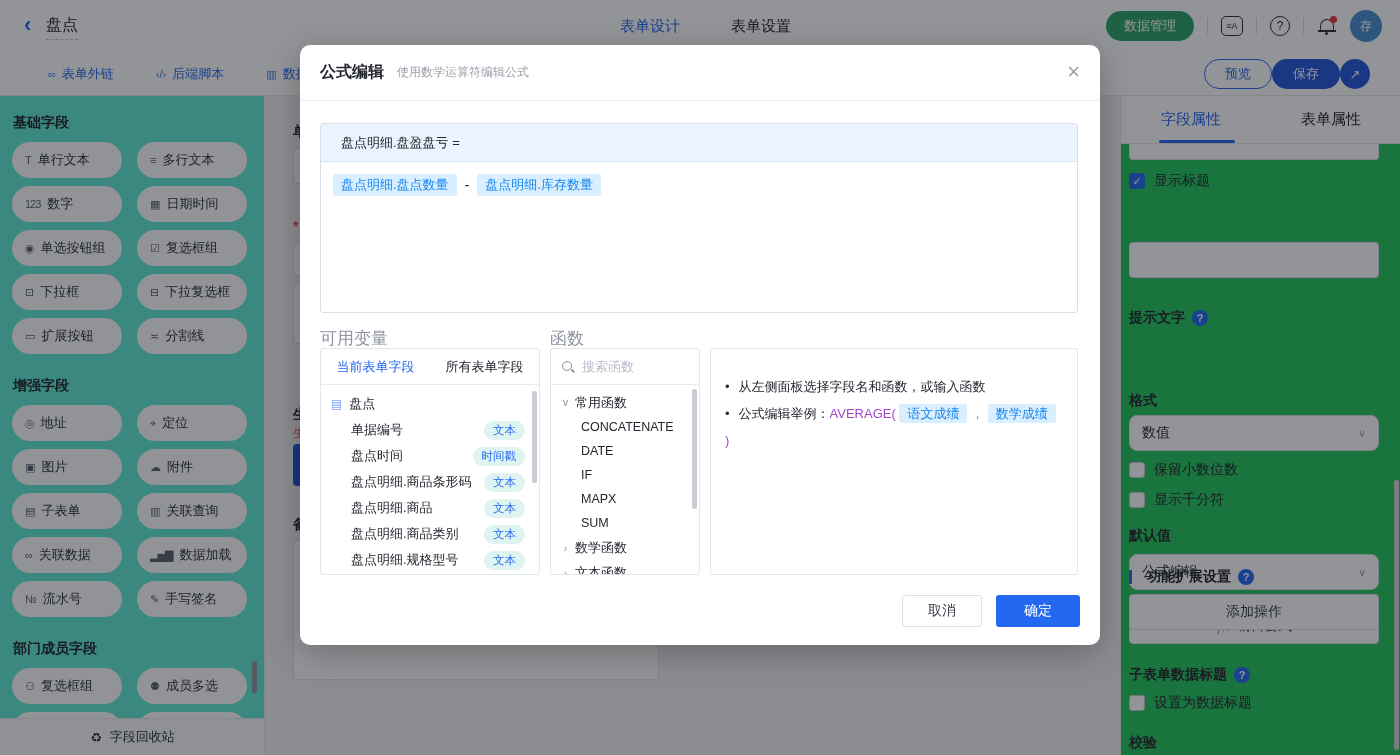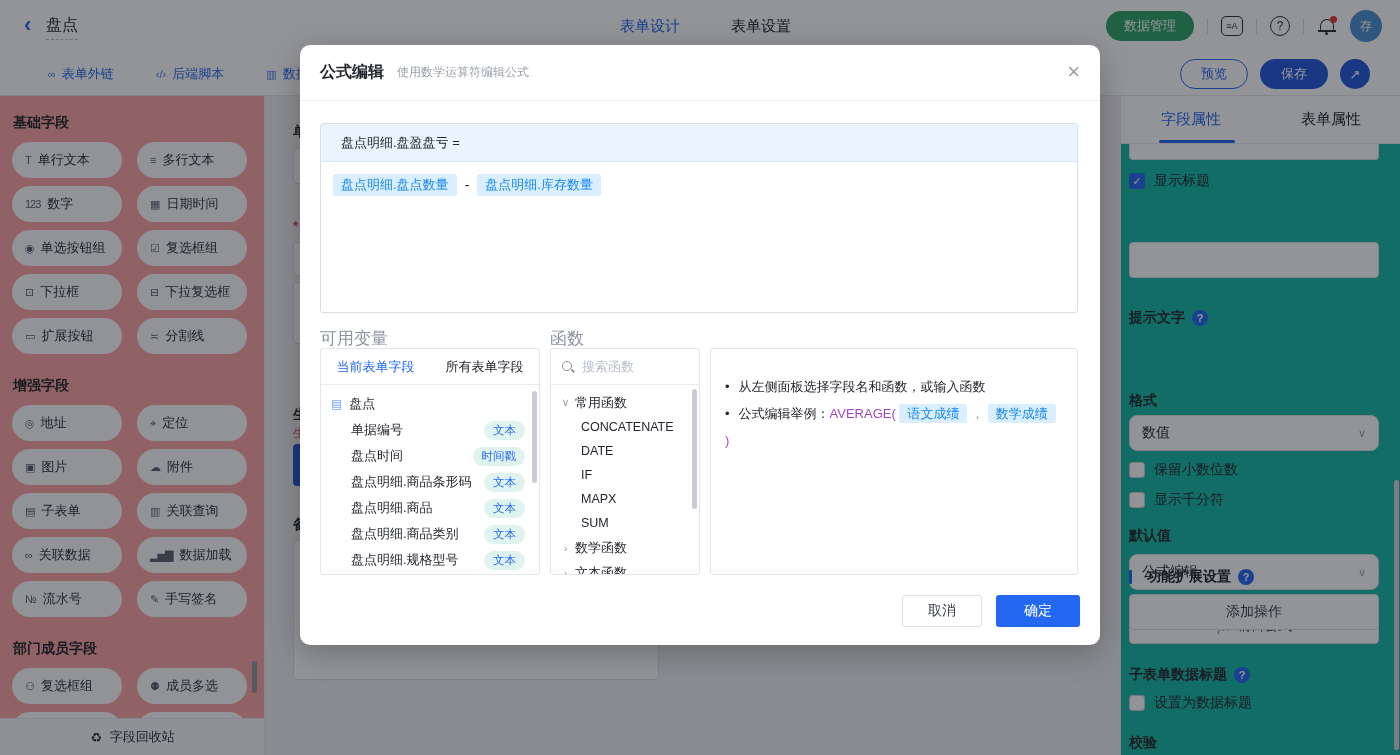--- a/index.html
+++ b/index.html
@@ -26,42 +26,42 @@
   .bell{position:absolute;left:3px;top:3px;width:14px;height:11px;border:1.6px solid #2b2f36;border-bottom:none;border-radius:7px 7px 1px 1px}
   .bell::after{content:"";position:absolute;left:-3px;right:-3px;bottom:-2px;height:1.6px;background:#2b2f36}
   .bell::before{content:"";position:absolute;left:4px;bottom:-5px;width:3px;height:3px;border-radius:50%;background:#2b2f36}
   .reddot{position:absolute;right:0;top:0;width:7px;height:7px;border-radius:50%;background:#e5353e}
   .avatar{width:32px;height:32px;border-radius:50%;background:var(--avatar_blue);color:#fff;font-size:12px;display:flex;align-items:center;justify-content:center;cursor:pointer}
   
   .toolbar{position:absolute;left:0;top:52px;width:1400px;height:44px;background:#fff;border-bottom:1px solid #e6e8eb}
   .tb-left{position:absolute;left:48px;top:0;height:44px;display:flex;align-items:center;gap:42px}
   .tb-item{display:flex;align-items:center;gap:6px;font-size:13px;color:var(--primary);cursor:pointer;white-space:nowrap}
   .tb-item .ticon{font-size:11px;opacity:.9}
-  .tb-right{position:absolute;right:30px;top:0;height:44px;display:flex;align-items:center;gap:12px}
+  .tb-right{position:absolute;right:30px;top:0;height:44px;display:flex;align-items:center;gap:0}
   .btn-preview{width:68px;height:30px;border:1px solid var(--primary);color:var(--primary);border-radius:15px;background:#fff;font-size:13px;display:flex;align-items:center;justify-content:center;cursor:pointer}
   .btn-save{width:68px;height:30px;border-radius:15px;background:var(--save_blue);color:#fff;font-size:13px;display:flex;align-items:center;justify-content:center;cursor:pointer}
   .btn-share{width:30px;height:30px;border-radius:50%;background:var(--save_blue);color:#fff;font-size:13px;display:flex;align-items:center;justify-content:center;cursor:pointer}
   
-  .sidebar{position:absolute;left:0;top:96px;width:265px;height:659px;background:#fca5a5;border-right:1px solid #e6e8eb;overflow:hidden}
+  .sidebar{position:absolute;left:0;top:96px;width:265px;height:659px;background:#5eead4;border-right:1px solid #e6e8eb;overflow:hidden}
   .sec-title{font-size:14px;font-weight:700;color:#1f2329;margin:18px 0 10px 13px}
   .sec-title.mt{margin-top:23px}
   .pillgrid{margin:0 12px;display:grid;grid-template-columns:110px 110px;gap:8px 15px}
   .fpill{height:36px;border-radius:18px;background:#fdfdfe;display:flex;align-items:center;padding:0 0 0 13px;font-size:13px;color:#2a2f3a;cursor:pointer;white-space:nowrap;overflow:hidden}
   .fpill .pi{font-size:11px;color:#596070;margin-right:7px;flex:none;letter-spacing:-1px}
   .side-thumb{position:absolute;left:252px;top:565px;width:5px;height:32px;border-radius:3px;background:#8f949c}
   .recycle{position:absolute;left:0;bottom:0;width:265px;height:37px;background:#f9fafb;border-top:1px solid #e8eaed;display:flex;align-items:center;justify-content:center;gap:8px;font-size:13px;color:#2a2f3a;cursor:pointer}
   
   .canvas{position:absolute;left:265px;top:96px;width:855px;height:659px;background:#f0f1f4;overflow:hidden}
   .clabel{position:absolute;left:28px;font-size:14px;font-weight:600;color:#23262e;white-space:nowrap}
   .cinput{position:absolute;left:28px;width:370px;background:#fff;border:1px solid #dcdfe6;border-radius:4px}
   .creq{color:var(--danger_red);margin-right:2px}
   .cred{position:absolute;left:28px;font-size:12px;color:var(--danger_red);white-space:nowrap}
   .cbtn{position:absolute;left:28px;width:130px;height:42px;background:var(--save_blue);border-radius:4px}
   
-  .rightbar{position:absolute;left:1120px;top:96px;width:280px;height:659px;background:#14b8a6;border-left:1px solid #e6e8eb;overflow:hidden}
+  .rightbar{position:absolute;left:1120px;top:96px;width:280px;height:659px;background:#22c55e;border-left:1px solid #e6e8eb;overflow:hidden}
   .rtabs{position:absolute;left:0;top:0;width:280px;height:48px;border-bottom:1px solid #e8eaee;display:flex;background:#fff;z-index:2}
   .rtab{flex:1;display:flex;align-items:center;justify-content:center;font-size:15px;cursor:pointer}
   .rtab.on{color:var(--primary)}
   .runder{position:absolute;left:38px;bottom:0;width:76px;height:3px;background:var(--primary);border-radius:2px}
   .cropin{position:absolute;left:8px;top:46px;width:250px;height:18px;background:#fff;border:1px solid #dcdfe6;border-top:none;border-radius:0 0 4px 4px}
   .cbrow{position:absolute;left:8px;display:flex;align-items:center;gap:9px;font-size:14px;color:#23262e;cursor:pointer}
   .cb{width:16px;height:16px;border:1px solid #c6cbd4;border-radius:3px;background:#fff;display:inline-flex;align-items:center;justify-content:center;flex:none;font-size:11px;font-weight:700}
   .cb.checked{background:var(--primary);border-color:var(--primary);color:#fff}
   .flabel{position:absolute;left:8px;font-size:14px;font-weight:700;color:#23262e;display:flex;align-items:center;gap:7px}
   .qbadge{width:16px;height:16px;border-radius:50%;background:var(--primary);color:#fff;font-size:11px;font-weight:700;display:inline-flex;align-items:center;justify-content:center;cursor:pointer}

